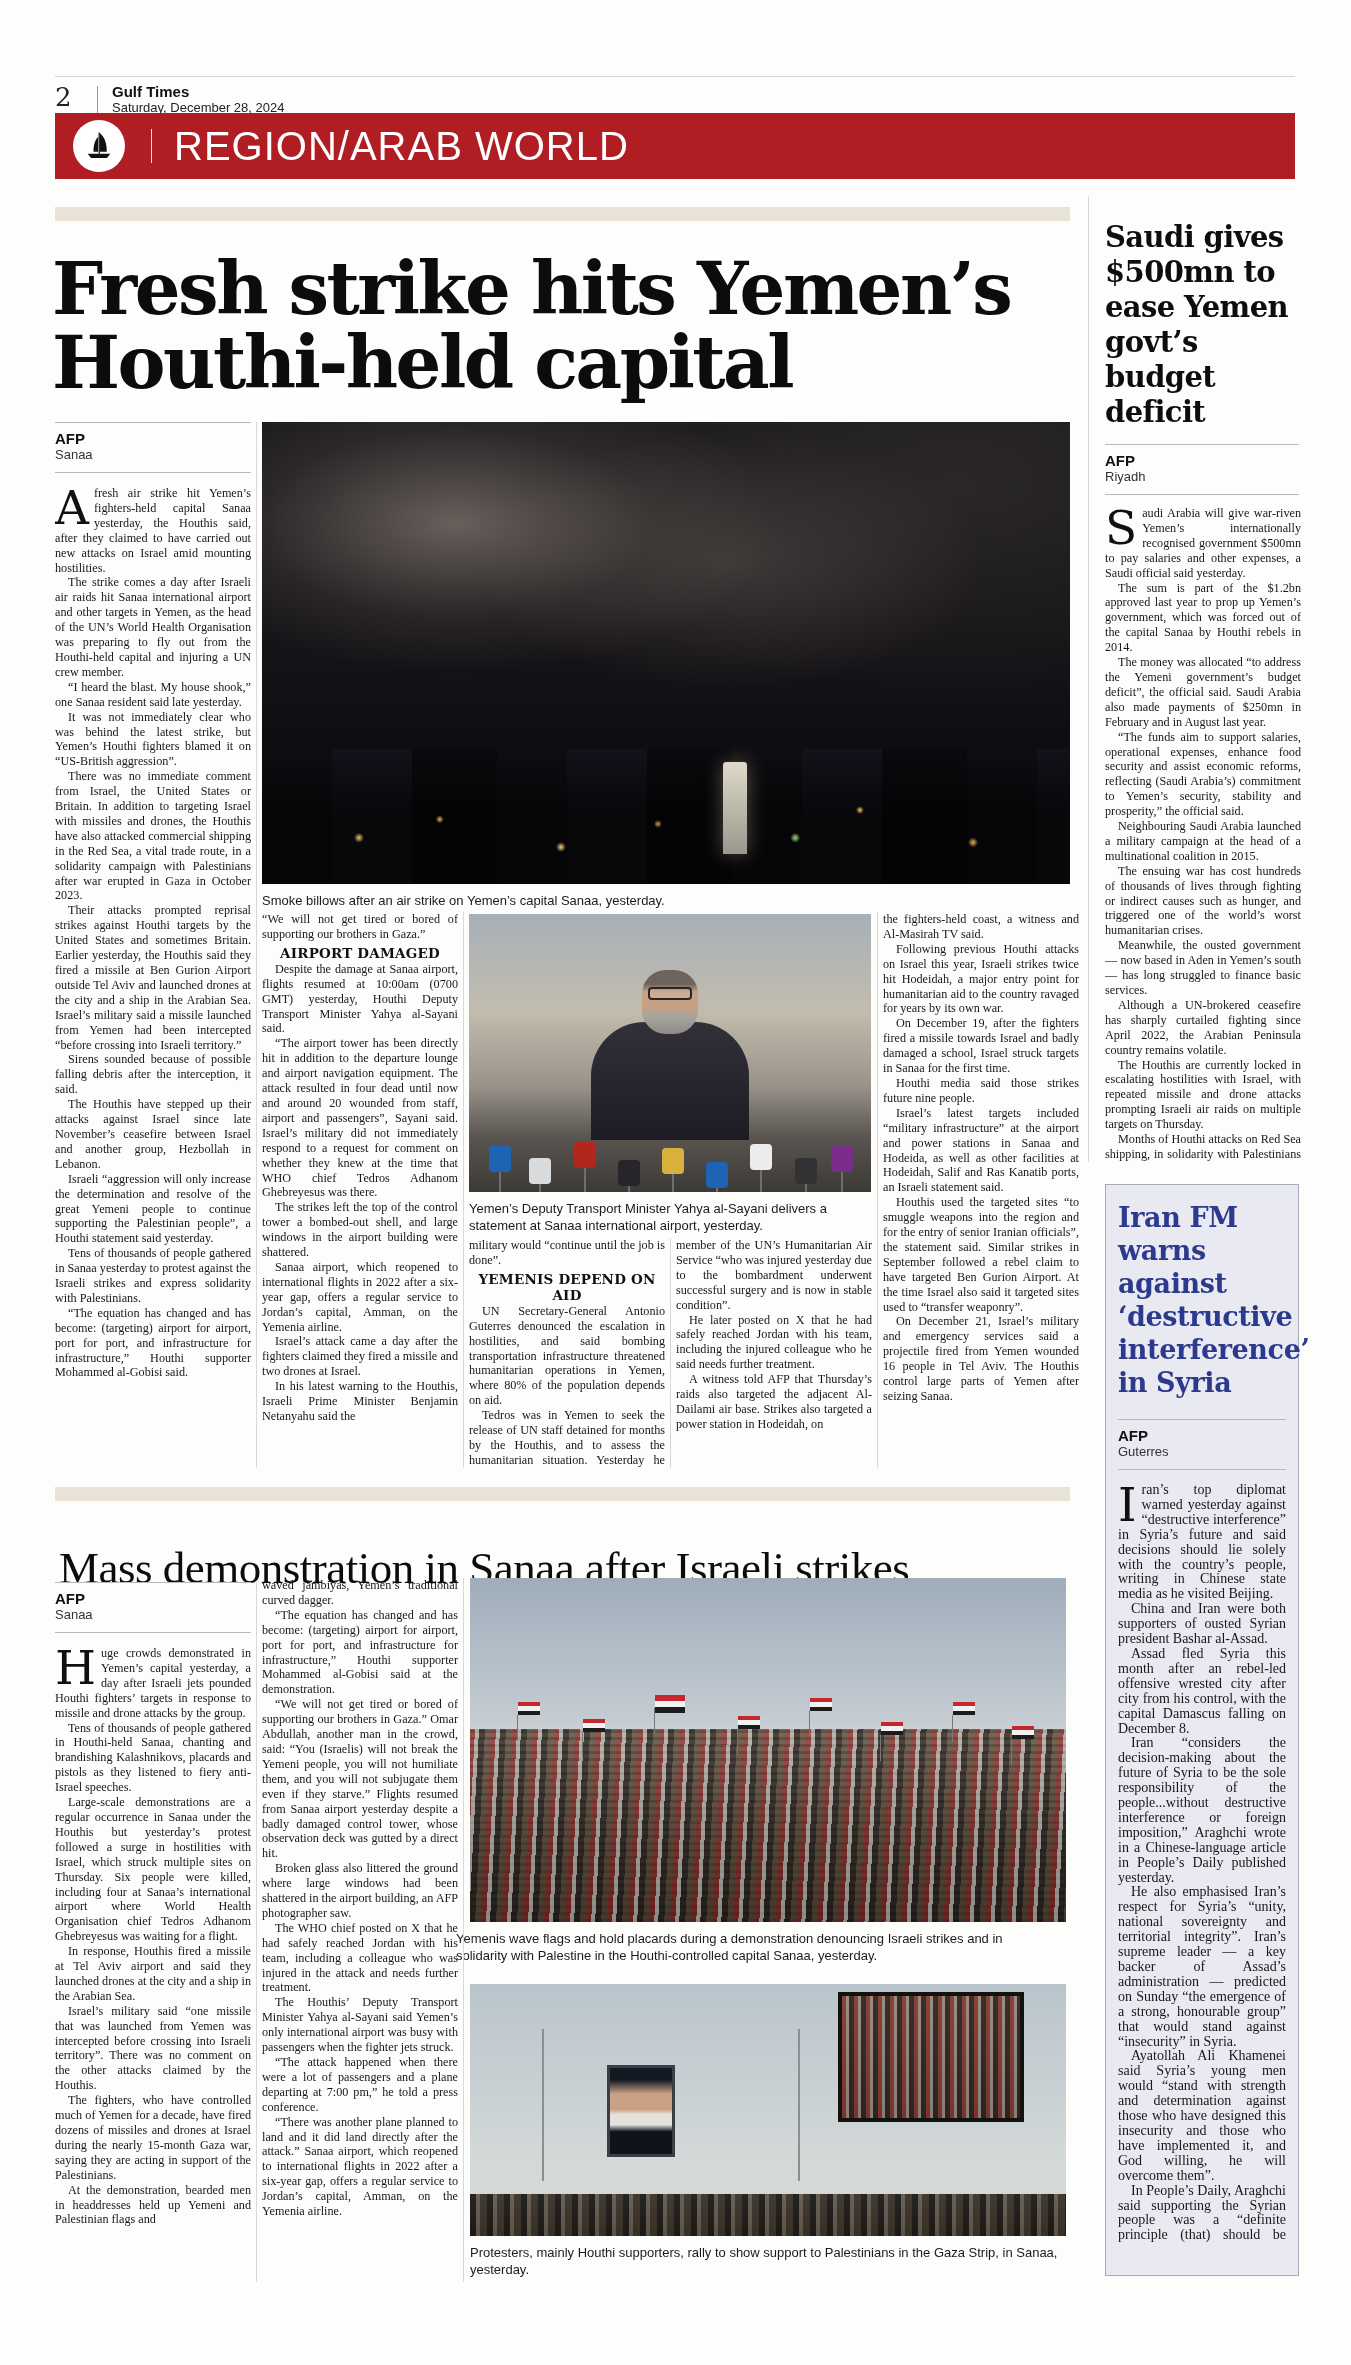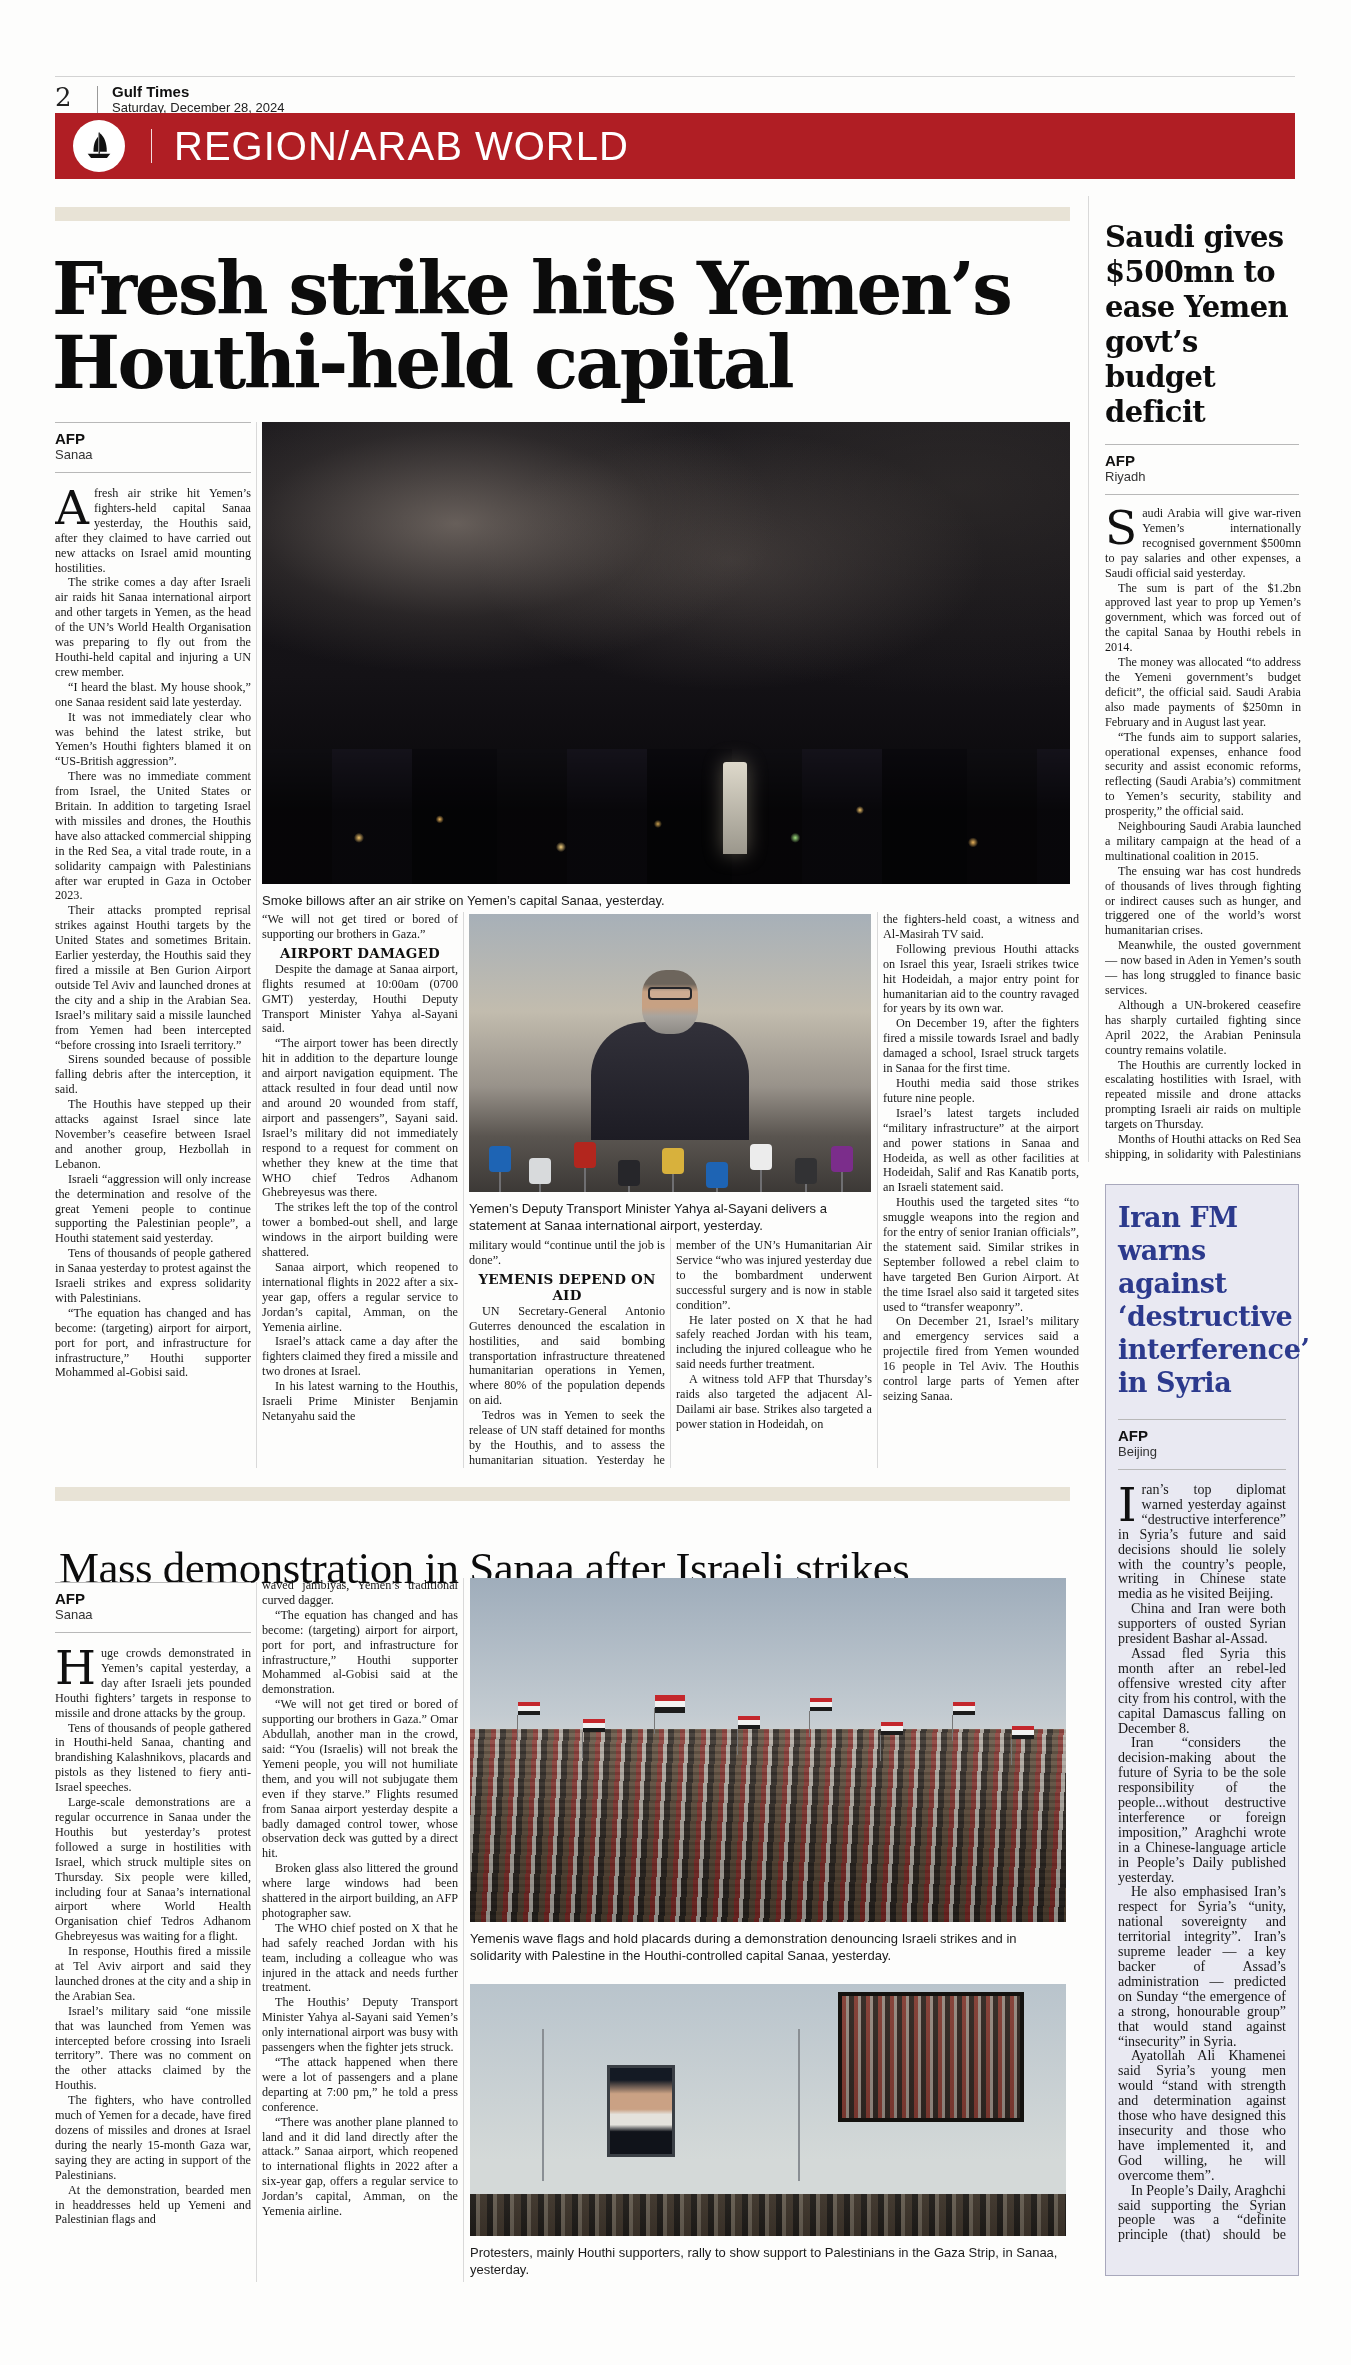--- a/index.html
+++ b/index.html
@@ -252,21 +252,21 @@
     <p>Meanwhile, the ousted government — now based in Aden in Yemen’s south — has long struggled to finance basic services.</p>
     <p>Although a UN-brokered ceasefire has sharply curtailed fighting since April 2022, the Arabian Peninsula country remains volatile.</p>
     <p>The Houthis are currently locked in escalating hostilities with Israel, with repeated missile and drone attacks prompting Israeli air raids on multiple targets on Thursday.</p>
     <p>Months of Houthi attacks on Red Sea shipping, in solidarity with Palestinians during the Gaza war, have also brought reprisal strikes from the US and Britain.</p>
   </div>
 
   <div class="abs iran-box">
     <h3 class="iran-h">Iran FM warns against ‘destructive interference’ in Syria</h3>
     <div class="dateline">
       <span class="agency">AFP</span>
-      <span class="city">Beijing</span>
+      <span class="city">Guterres</span>
     </div>
     <div class="iran-body col">
       <p class="dropcap">Iran’s top diplomat warned yesterday against “destructive interference” in Syria’s future and said decisions should lie solely with the country’s people, writing in Chinese state media as he visited Beijing.</p>
       <p>China and Iran were both supporters of ousted Syrian president Bashar al-Assad.</p>
       <p>Assad fled Syria this month after an rebel-led offensive wrested city after city from his control, with the capital Damascus falling on December 8.</p>
       <p>Iran “considers the decision-making about the future of Syria to be the sole responsibility of the people...without destructive interference or foreign imposition,” Araghchi wrote in a Chinese-language article in People’s Daily published yesterday.</p>
       <p>He also emphasised Iran’s respect for Syria’s “unity, national sovereignty and territorial integrity”. Iran’s supreme leader — a key backer of Assad’s administration — predicted on Sunday “the emergence of a strong, honourable group” that would stand against “insecurity” in Syria.</p>
       <p>Ayatollah Ali Khamenei said Syria’s young men would “stand with strength and determination against those who have designed this insecurity and those who have implemented it, and God willing, he will overcome them”.</p>
       <p>In People’s Daily, Araghchi said supporting the Syrian people was a “definite principle (that) should be taken into consideration by all the actors”. Beijing had also built strong ties with Assad—he met resident Xi Jinping in China last year.</p>
     </div>
@@ -305,21 +305,21 @@
     <div class="lay p1-crowd"></div>
     <div class="lay flag f1"></div>
     <div class="lay flag f2"></div>
     <div class="lay flag f3"></div>
     <div class="lay flag f4"></div>
     <div class="lay flag f5"></div>
     <div class="lay flag f6"></div>
     <div class="lay flag f7"></div>
     <div class="lay flag f8"></div>
   </div>
-  <div class="abs caption" style="left:470px;top:1926px;width:596px;">Yemenis wave flags and hold placards during a demonstration denouncing Israeli strikes and in solidarity with Palestine in the Houthi-controlled capital Sanaa, yesterday.</div>
+  <div class="abs caption" style="left:456px;top:1926px;width:596px;">Yemenis wave flags and hold placards during a demonstration denouncing Israeli strikes and in solidarity with Palestine in the Houthi-controlled capital Sanaa, yesterday.</div>
 
   <div class="photo photo2">
     <div class="lay p2-sky"></div>
     <div class="lay p2-pole" style="left:12%;"></div>
     <div class="lay p2-pole" style="left:55%;"></div>
     <div class="lay p2-billboard"></div>
     <div class="lay p2-screen"></div>
     <div class="lay p2-crowd"></div>
   </div>
   <div class="abs caption" style="left:470px;top:2240px;width:596px;">Protesters, mainly Houthi supporters, rally to show support to Palestinians in the Gaza Strip, in Sanaa, yesterday.</div>

